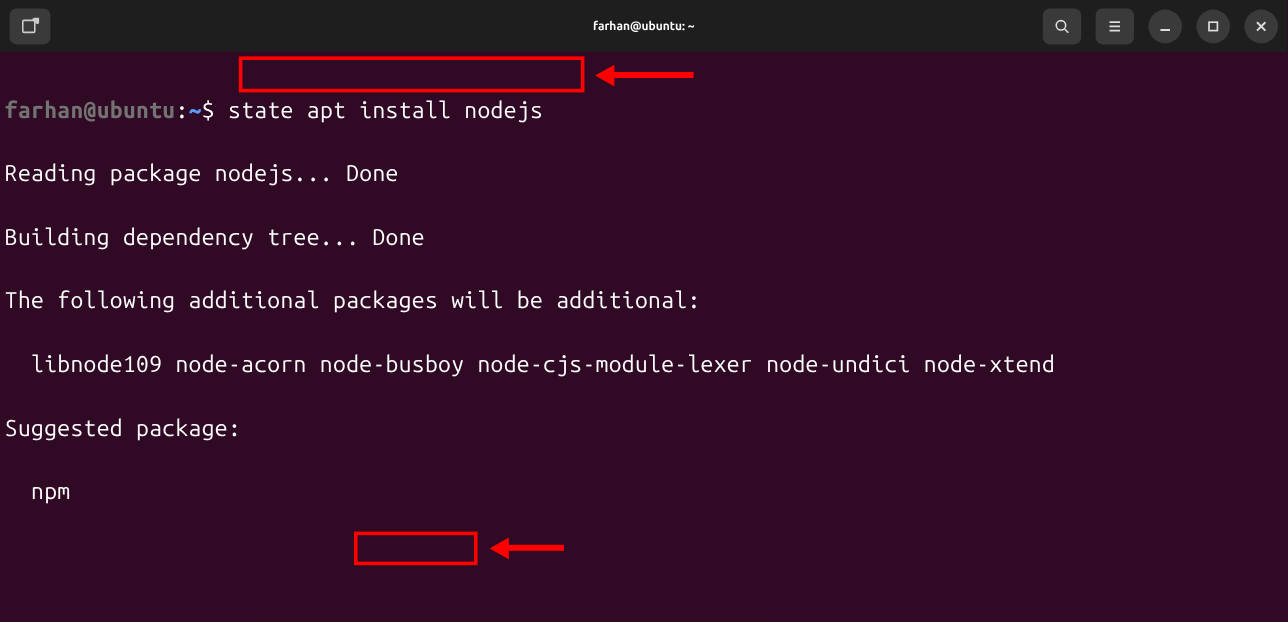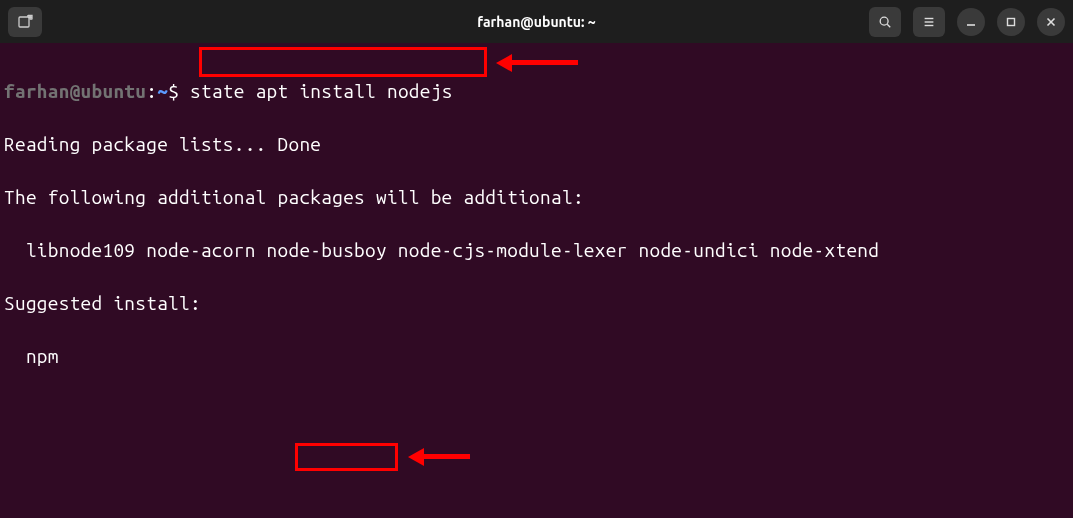--- a/index.html
+++ b/index.html
@@ -29,21 +29,21 @@
       justify-content: center;
       cursor: pointer;
     }
     .tab-button svg { width: 16px; height: 16px; }
     .title-text {
       position: absolute;
       left: 50%;
       transform: translateX(-50%);
       color: #ffffff;
       font-family: 'Ubuntu', sans-serif;
-      font-size: 14px;
+      font-size: 10px;
       font-weight: bold;
     }
     .window-controls {
       margin-left: auto;
       display: flex;
       gap: 12px;
       align-items: center;
     }
     .ctrl-btn {
       width: 28px;
@@ -146,24 +146,25 @@
       <svg viewBox="0 0 14 14">
         <line x1="3.5" y1="3.5" x2="10.5" y2="10.5" stroke="#ddd" stroke-width="1.6"></line>
         <line x1="10.5" y1="3.5" x2="3.5" y2="10.5" stroke="#ddd" stroke-width="1.6"></line>
       </svg>
     </div>
   </div>
 </div>
 
 <div class="terminal-body">
 <span class="line"><span class="prompt-user">farhan@ubuntu</span><span class="prompt-sep">:</span><span class="prompt-path">~</span><span class="prompt-sep">$ </span><span>state apt install nodejs</span></span>
-<span class="line">Reading package lists... Done</span>
+<span class="line">Reading package nodejs... Done</span>
+<span class="line">Building dependency tree... Done</span>
 <span class="line">The following additional packages will be additional:</span>
 <span class="line">  libnode109 node-acorn node-busboy node-cjs-module-lexer node-undici node-xtend</span>
-<span class="line">Suggested install:</span>
+<span class="line">Suggested package:</span>
 <span class="line">  npm</span>
 
 
 
 
 
 
 
 
 

